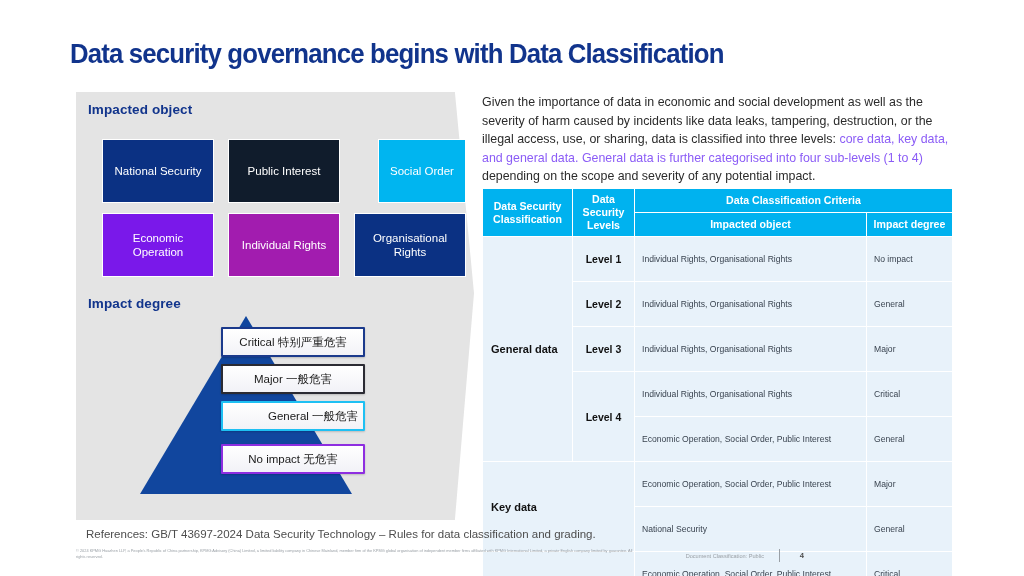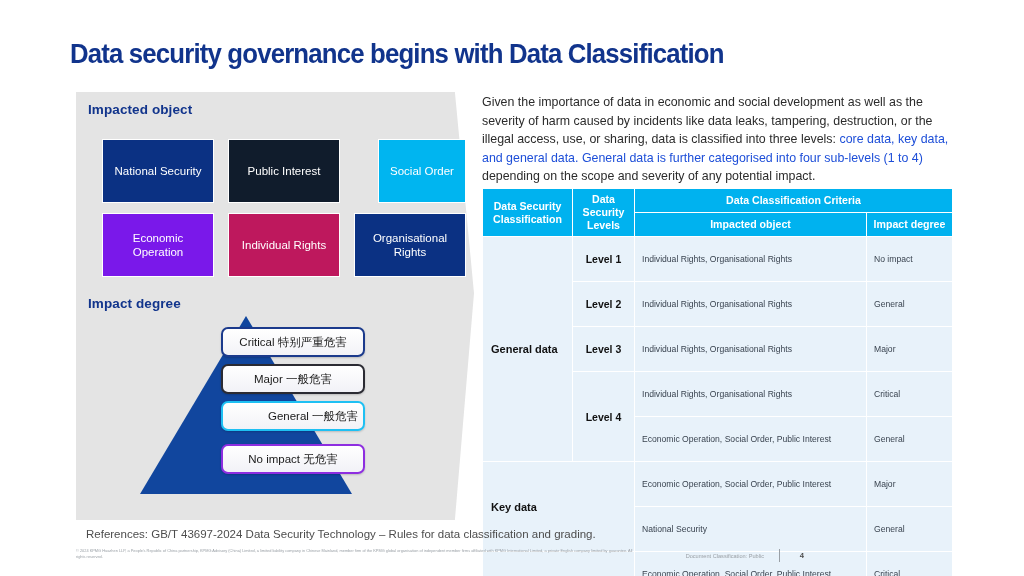--- a/index.html
+++ b/index.html
@@ -69,42 +69,42 @@
     border-right: 106px solid transparent;
     border-bottom: 178px solid #11469e;
   }
   .pill-stack {
     position: absolute; left: 221px; top: 327px;
     width: 144px;
   }
   .pill {
     height: 30px;
     margin-bottom: 7px;
-    border-radius: 7px;
+    border-radius: 1px;
     background: linear-gradient(to bottom, #ffffff 0%, #f2f2f7 100%);
     display: flex; align-items: center; justify-content: center;
     font-size: 11.5px;
     color: #1a1a1a;
     white-space: nowrap;
     box-shadow: 0 1px 2px rgba(0,0,0,0.18);
   }
   .pill-critical  { border: 2px solid #1b3a8c; }
   .pill-major     { border: 2px solid #2b2b33; }
   .pill-general   { border: 2px solid #1ec0f3; padding-left: 40px; }
   .pill-noimpact  { border: 2px solid #8e2ee0; margin-top: 13px; }
 
   
   .paragraph {
     position: absolute; left: 482px; top: 93px;
     width: 470px;
     font-size: 12.4px;
     line-height: 18.6px;
     color: #2b2b2b;
   }
-  .paragraph .hl { color: #1d4ed8; }
+  .paragraph .hl { color: #8b5cf6; }
 
   
   .tbl-wrap {
     position: absolute; left: 482px; top: 188px;
     width: 470px;
   }
   table.dct {
     border-collapse: collapse;
     width: 470px;
     table-layout: fixed;
@@ -185,21 +185,21 @@
 
   <div class="grey-panel"></div>
 
   <div class="panel-heading heading-impacted">Impacted object</div>
 
   <div class="obj-grid">
     <div class="obj-box" style="background-color: rgb(11, 49, 131);">National Security</div>
     <div class="obj-box" style="background-color: rgb(16, 28, 44);">Public Interest</div>
     <div class="obj-box" style="background-color: rgb(0, 181, 240); margin-left: 24px;">Social Order</div>
     <div class="obj-box" style="background-color: rgb(122, 24, 234);">Economic Operation</div>
-    <div class="obj-box" style="background-color: #be185d;">Individual Rights</div>
+    <div class="obj-box" style="background-color: #a21caf;">Individual Rights</div>
     <div class="obj-box" style="background-color: rgb(11, 49, 131); text-align: center;">Organisational Rights</div>
   </div>
 
   <div class="panel-heading heading-degree">Impact degree</div>
 
   <div class="pyramid">
     <div class="pyramid-tri"></div>
   </div>
 
   <div class="pill-stack">

